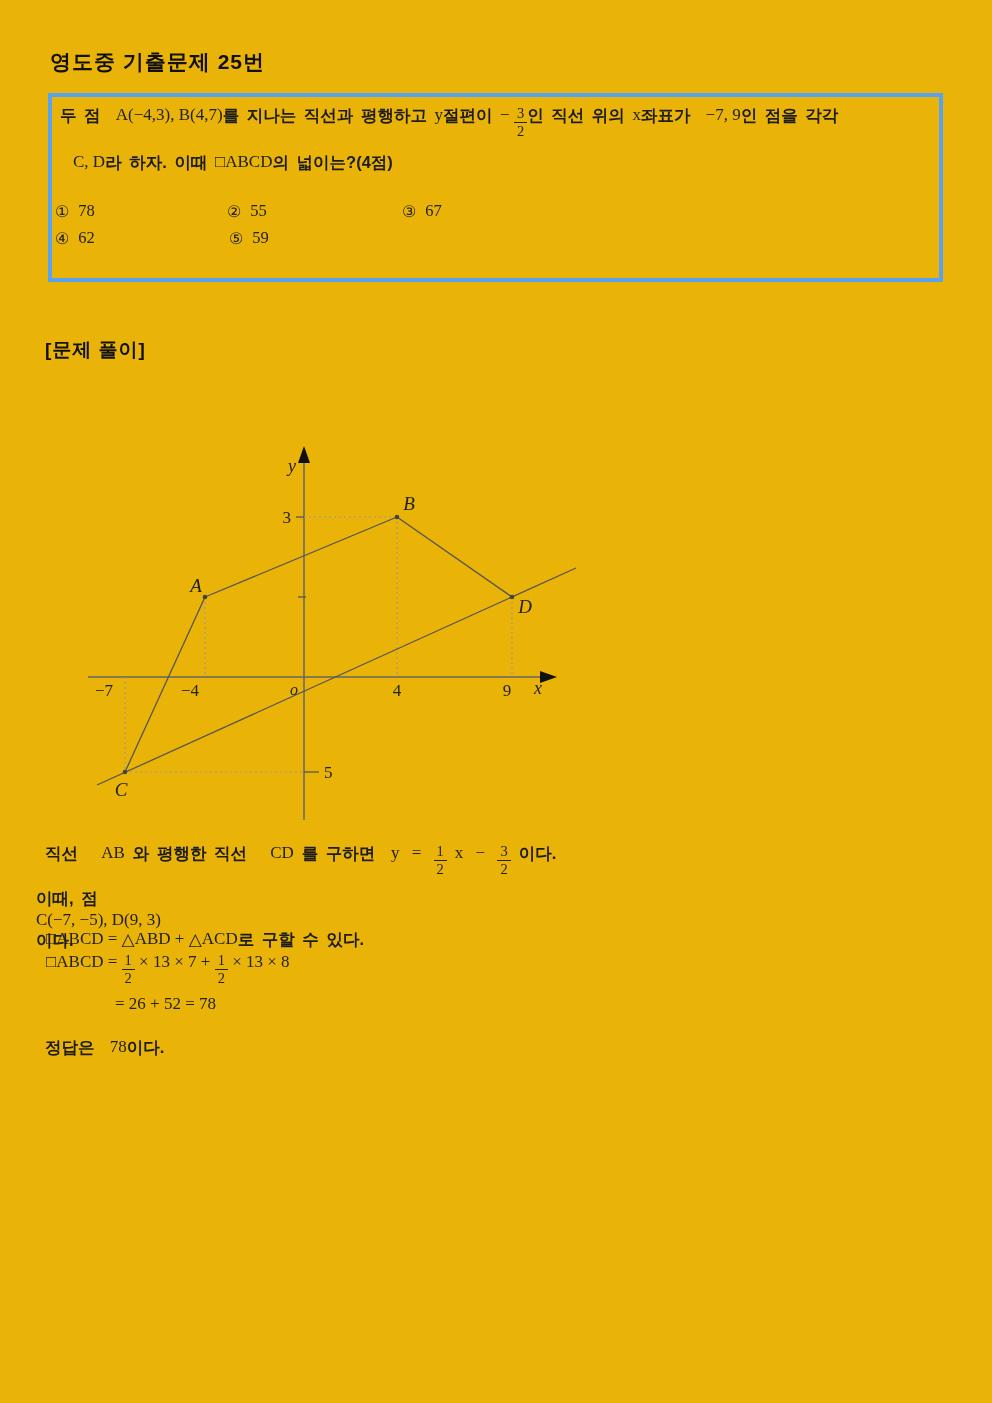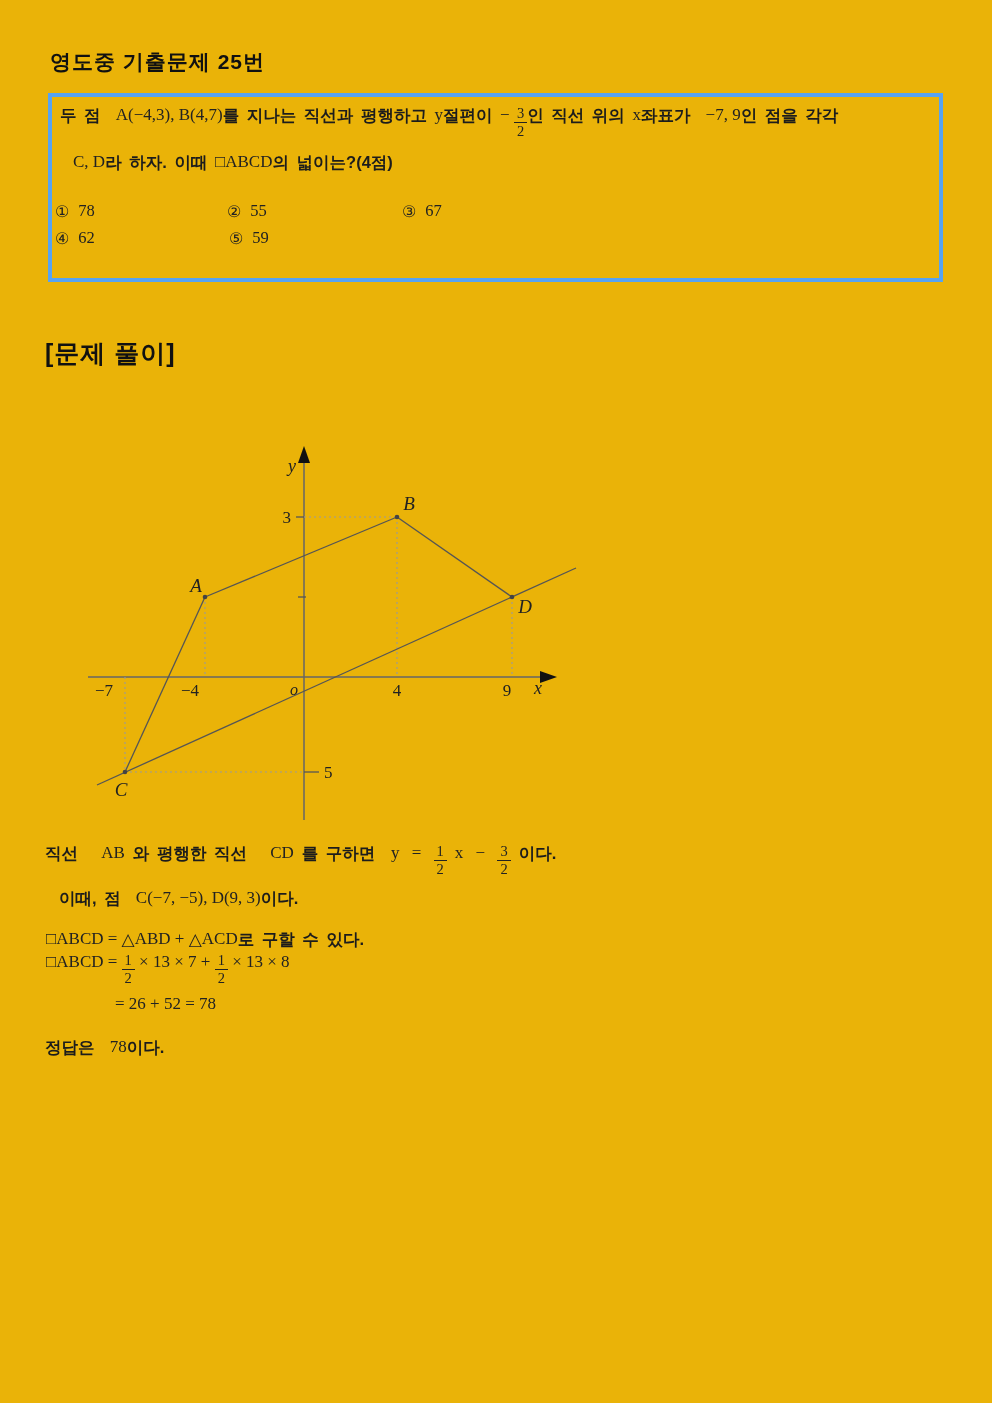--- a/index.html
+++ b/index.html
@@ -13,21 +13,21 @@
   .kr-b{font-weight:700;}
   .mi{font-family:"Liberation Serif",serif;font-weight:400;color:#222;}
   .mn{font-family:"Liberation Serif",serif;font-weight:400;color:#222;}
   .frac{display:inline-flex;flex-direction:column;align-items:center;
         font-family:"Liberation Serif",serif;font-size:14.5px;line-height:1.15;color:#222;}
   .frac .den{border-top:1.2px solid #222;padding:0 3px;}
   .frac .num{padding:0 3px;}
   .choice{position:absolute;display:flex;align-items:center;white-space:pre;}
   .choice .marker{font-size:16px;color:#222;}
   .choice .val{font-family:"Liberation Serif",serif;font-size:16.5px;color:#222;margin-left:9px;}
-  .heading{font-size:25px;font-weight:700;letter-spacing:1px;color:#111;}
+  .heading{font-size:19px;font-weight:700;letter-spacing:1px;color:#111;}
   svg text{fill:#222;}
   .sv-it{font-family:"Liberation Serif",serif;font-style:italic;font-size:19px;}
   .sv-ax{font-family:"Liberation Serif",serif;font-style:italic;font-size:18px;}
   .sv-num{font-family:"Liberation Serif",serif;font-size:17px;}
 </style>
 </head>
 <body>
 
 <div class="page">
 
@@ -103,21 +103,21 @@
     <text x="148" y="150" text-anchor="middle" class="sv-it">A</text>
     <text x="361" y="68" text-anchor="middle" class="sv-it">B</text>
     <text x="73" y="354" text-anchor="middle" class="sv-it">C</text>
     <text x="477" y="171" text-anchor="middle" class="sv-it">D</text>
   </svg>
 
   <div class="mathline abs" style="left:45px;top:843px;gap:8px;">
     <span class="kr">직선  </span><span class="mi">AB</span><span class="kr">와 평행한 직선  </span><span class="mi">CD</span><span class="kr">를 구하면 </span><span class="mi">y</span><span class="mn"> = </span><span class="frac"><span class="num">1</span><span class="den">2</span></span><span class="mi">x</span><span class="mn"> − </span><span class="frac"><span class="num">3</span><span class="den">2</span></span><span class="kr">이다.</span>
   </div>
 
-  <div class="mathline abs" style="left:59px;top:888px;">
+  <div class="mathline abs" style="left:36px;top:888px;flex-direction:column;">
     <span class="kr">이때, 점  </span><span class="mi">C(−7, −5), D(9, 3)</span><span class="kr">이다.</span>
   </div>
 
   <div class="mathline abs" style="left:46px;top:929px;">
     <span class="mn">□</span><span class="mi">ABCD</span><span class="mn"> = </span><span class="mn">△</span><span class="mi">ABD</span><span class="mn"> + </span><span class="mn">△</span><span class="mi">ACD</span><span class="kr">로 구할 수 있다.</span>
   </div>
 
   <div class="mathline abs" style="left:46px;top:952px;">
     <span class="mn">□</span><span class="mi">ABCD</span><span class="mn"> = </span><span class="frac"><span class="num">1</span><span class="den">2</span></span><span class="mn"> × 13 × 7 + </span><span class="frac"><span class="num">1</span><span class="den">2</span></span><span class="mn"> × 13 × 8</span>
   </div>

